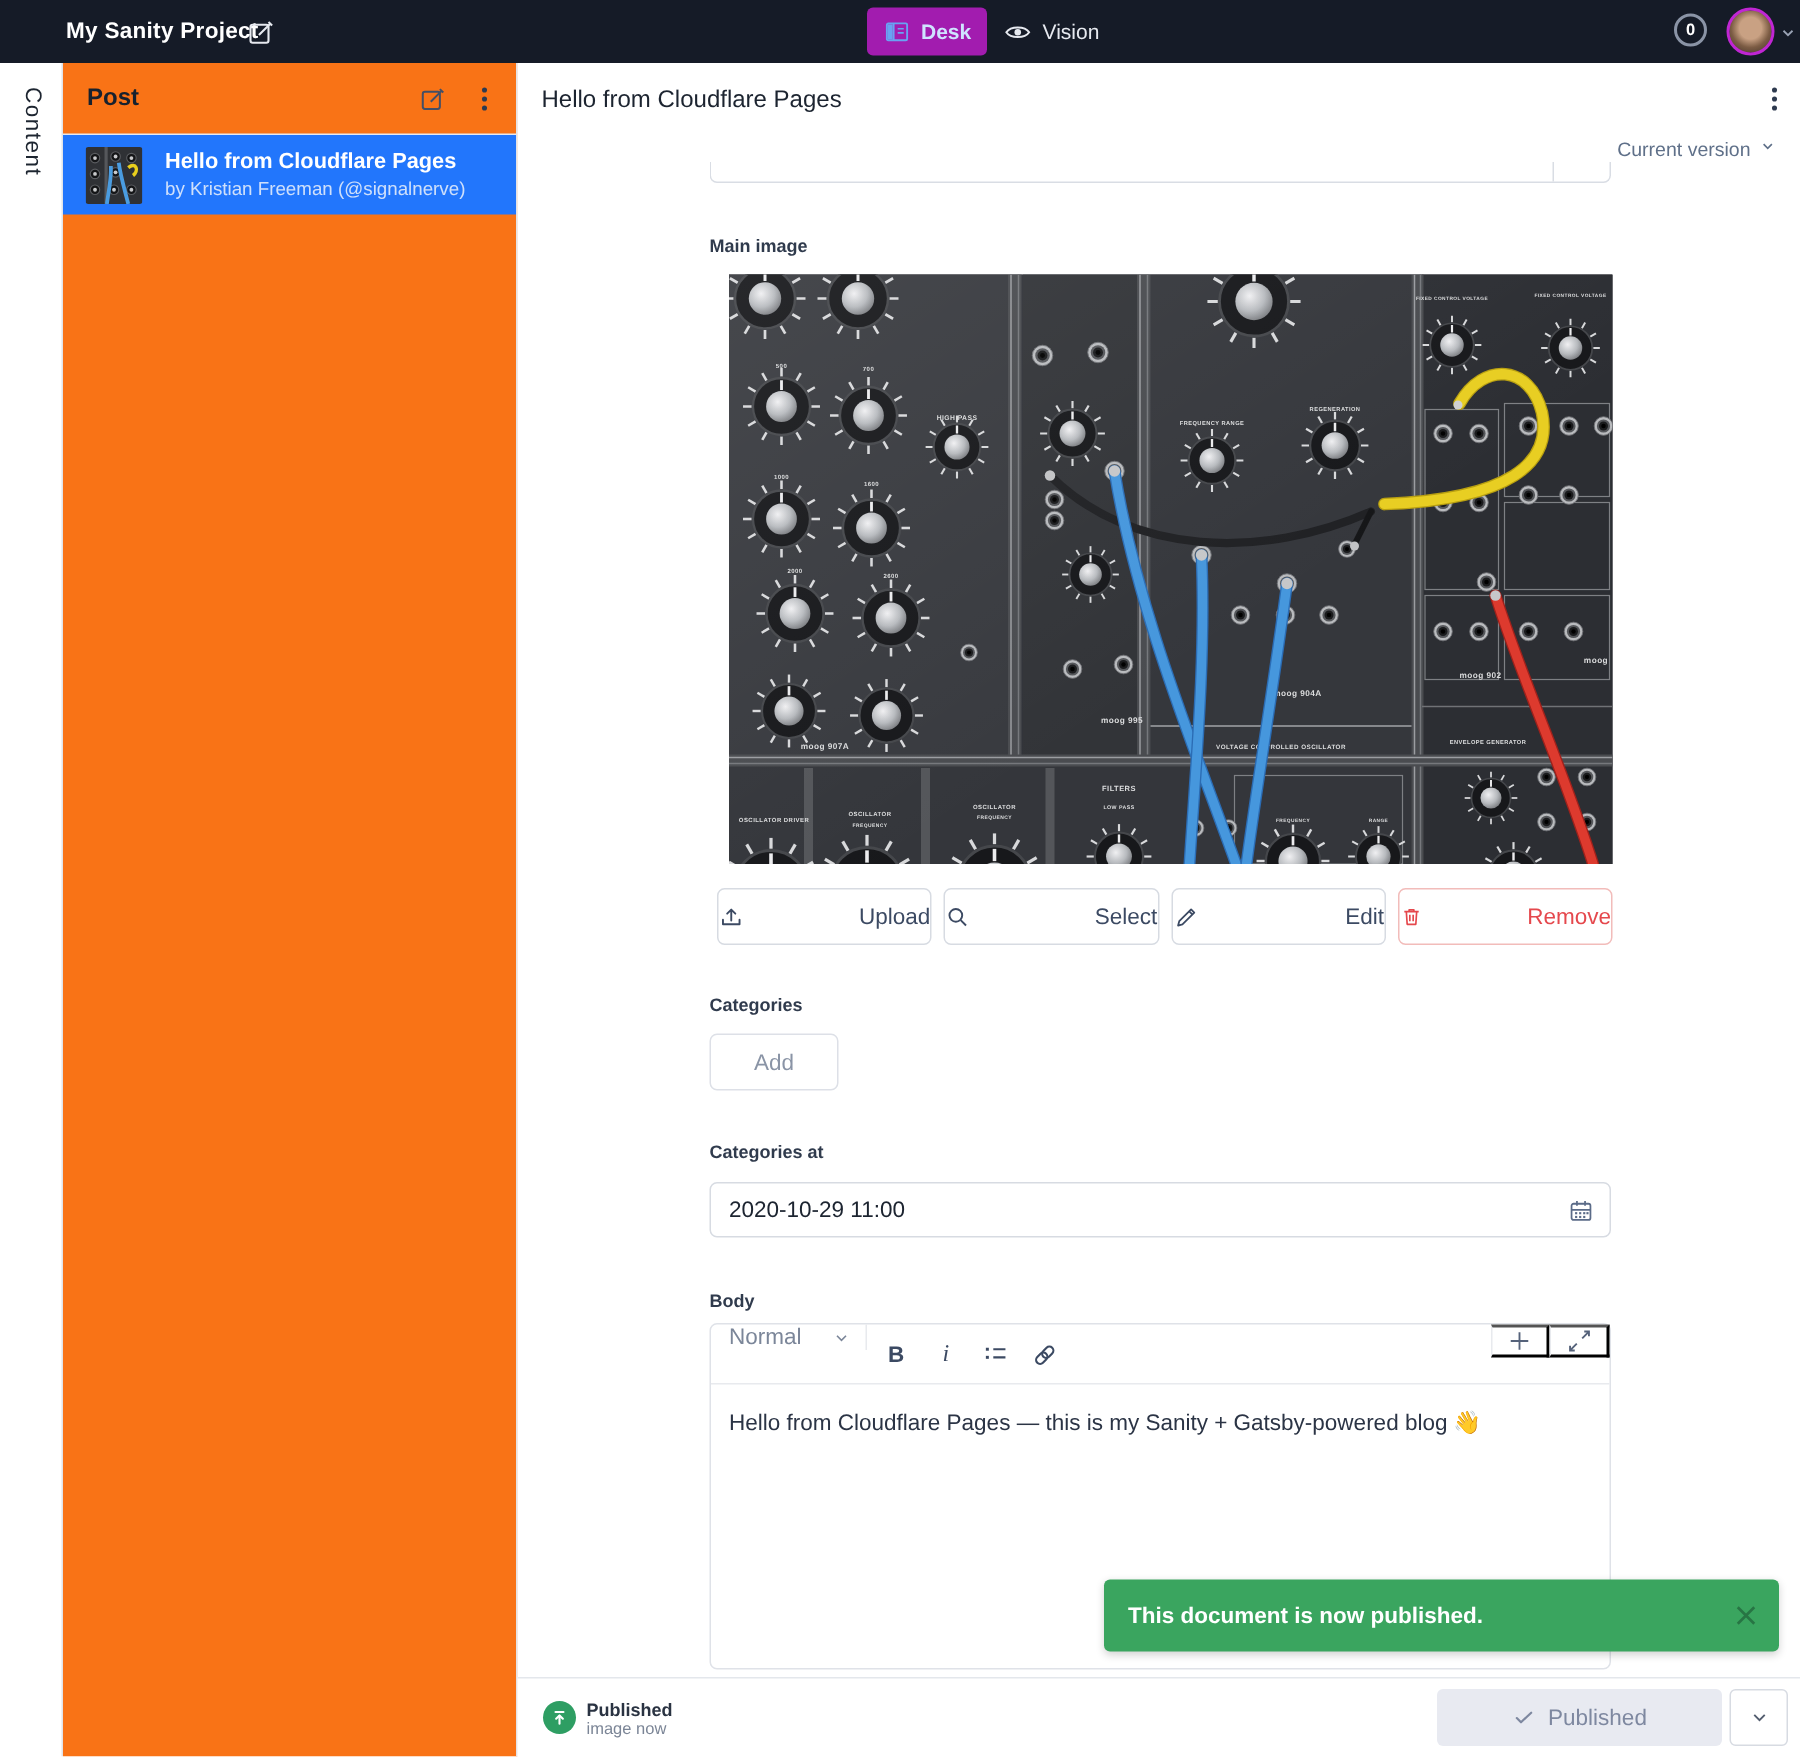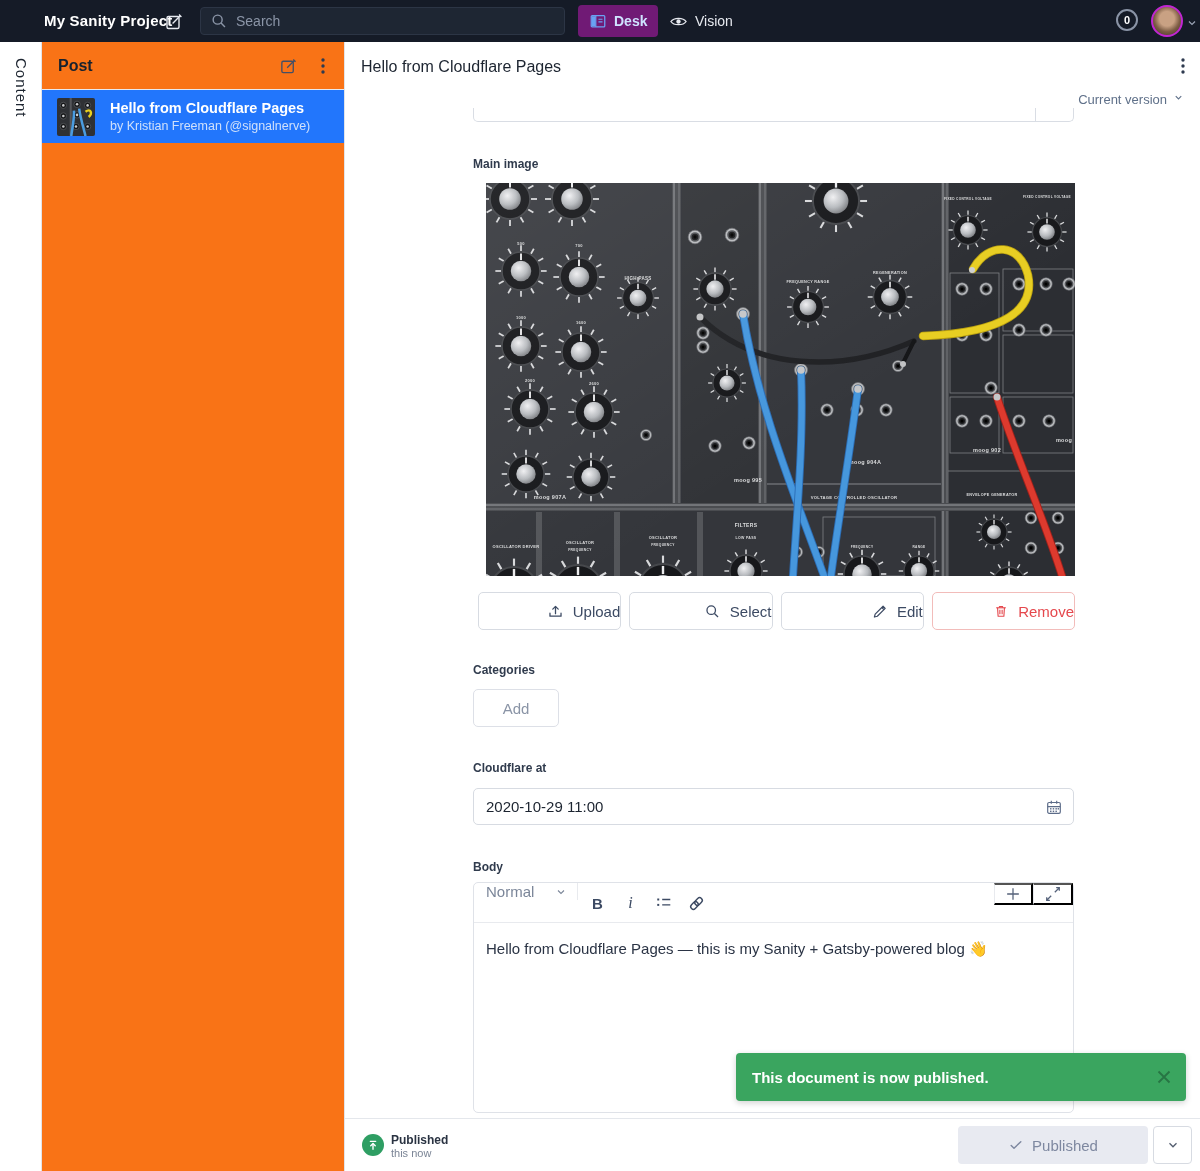--- a/index.html
+++ b/index.html
@@ -9,21 +9,21 @@
 
   
   .topbar { position:absolute; left:0; top:0; width:1200px; height:42px; background:#151b27; }
   .project-title { position:absolute; left:20px; top:12px; color:#fff; font-size:15px; font-weight:700; letter-spacing:.2px;margin-left:24px; }
   .tb-compose { position:absolute; left:164px; top:11px; width:20px; height:20px; }
   .searchbox { position:absolute; left:200px; top:7px; width:365px; height:28px; background:#1e2633; border:1px solid #2c3545; border-radius:4px; display:flex; align-items:center; }
   .searchbox svg { margin-left:9px; }
   .searchbox input { background:transparent; border:none; outline:none; color:#d5dae3; font-size:14px; margin-left:8px; width:300px; font-family:"Liberation Sans",sans-serif; }
   .searchbox input::placeholder { color:#8b95a7; }
   .tab { position:absolute; top:5px; height:32px; border-radius:4px; display:flex; align-items:center; padding:0 11px; font-size:14px; }
-  .tab-desk { left:578px; background:#701a75; color:#cfe3ff; font-weight:600; }
+  .tab-desk { left:578px; background:#a21caf; color:#cfe3ff; font-weight:600; }
   .tab-vision { left:658px; color:#e6e9ef; }
   .tab svg { margin-right:7px; }
   .tb-badge { position:absolute; left:1116px; top:9px; width:22px; height:22px; border:2px solid #8a94a6; border-radius:50%; color:#fff; font-size:11px; font-weight:700; display:flex; align-items:center; justify-content:center; }
   .tb-avatar { position:absolute; left:1151px; top:5px; width:32px; height:32px; border-radius:50%; border:2px solid #c026d3; overflow:hidden; background:radial-gradient(circle at 50% 42%, #c9a183 0 34%, #7c5c44 60%, #3a2e26 100%); }
   .tb-avatar-chevron { position:absolute; left:1186px; top:15px; }
 
   
   .rail { position:absolute; left:0; top:42px; width:42px; bottom:0; background:#fff; border-right:1px solid #e2e4e9; }
   .rail-label { position:absolute; top:16px; left:13px; writing-mode:vertical-rl; font-size:15px; color:#1d2530; letter-spacing:1px; }
 
@@ -46,21 +46,21 @@
   .version-row { position:absolute; right:16px; top:50px; display:flex; align-items:flex-start; gap:6px; color:#5f7089; font-size:13px; cursor:pointer; }
   .slug-partial { position:absolute; left:128px; top:66px; width:601px; height:14px; border:1px solid #d9dde4; border-top:none; border-radius:0 0 5px 5px; }
   .slug-divider { position:absolute; right:37px; top:0; bottom:0; width:1px; background:#d9dde4; }
 
   .field-label { position:absolute; left:128px; font-size:12px; font-weight:600; color:#303b4d; }
 
   .main-image { position:absolute; left:141px; top:141px; width:589px; height:393px; background:#313339; }
   .main-image svg { display:block; width:100%; height:100%; }
 
   .img-buttons { position:absolute; left:133px; top:550px; width:597px; display:flex; gap:8px; }
-  .img-btn { flex:1; height:38px; background:#fff; border:1px solid #d7dbe2; border-radius:5px; font-size:15px; font-weight:500; color:#3c4a63; display:flex; align-items:center; justify-content:flex-end; gap:9px; cursor:pointer; font-family:"Liberation Sans",sans-serif; }
+  .img-btn { flex:1; height:38px; background:#fff; border:1px solid #d7dbe2; border-radius:5px; font-size:15px; font-weight:500; color:#3c4a63; display:flex; align-items:center; justify-content:space-between; gap:9px; cursor:pointer; font-family:"Liberation Sans",sans-serif; }
   .img-btn.remove { color:#e5484d; border-color:#f2bcba; }
 
   .add-btn { position:absolute; left:128px; top:647px; width:86px; height:38px; background:#fff; border:1px solid #dde0e7; border-radius:5px; font-size:15px; color:#8a94a6; cursor:pointer; font-family:"Liberation Sans",sans-serif; }
 
   .pub-input-wrap { position:absolute; left:128px; top:746px; width:601px; height:37px; border:1px solid #d7dbe2; border-radius:5px; background:#fff; }
   .pub-input-wrap input { width:540px; height:100%; border:none; outline:none; padding-left:12px; font-size:15px; color:#1c2430; background:transparent; font-family:"Liberation Sans",sans-serif; }
   .pub-cal { position:absolute; right:10px; top:9px; cursor:pointer; }
 
   .editor { position:absolute; left:128px; top:840px; width:601px; height:231px; border:1px solid #dfe2e8; border-radius:5px; background:#fff; }
   .editor-toolbar { height:40px; border-bottom:1px solid #e8eaee; display:flex; align-items:flex-start; }
@@ -96,27 +96,20 @@
 <div class="app">
 
   <header class="topbar">
     <div class="project-title">My Sanity Project</div>
     <button class="icon-btn tb-compose">
       <svg width="20" height="20" viewBox="0 0 20 20" fill="none" stroke="#e6e9ef" stroke-width="1.4">
           <rect x="3" y="5.5" width="12" height="12" rx="1.5"></rect>
           <path d="M8.6 12.4 16.2 4.8 M15 3.6 17.4 6"></path>
         </svg>
     </button>
-    <div class="searchbox">
-      <svg width="18" height="18" viewBox="0 0 20 20" fill="none" stroke="#8b95a7" stroke-width="1.6">
-          <circle cx="8.5" cy="8.5" r="5"></circle>
-          <path d="M12.3 12.3 16.6 16.6"></path>
-        </svg>
-      <input placeholder="Search" style="">
-    </div>
     <div class="tab tab-desk">
       <svg width="18" height="18" viewBox="0 0 20 20" fill="none" stroke="#69a2f3" stroke-width="1.4">
           <rect x="2.5" y="4" width="15" height="12.5" rx="1"></rect>
           <path d="M7.5 4 v12.5"></path>
           <path d="M10.5 8 h4.5 M10.5 11 h4.5" stroke-width="1.2"></path>
           <rect x="3.2" y="4.7" width="3.6" height="11.1" fill="#69a2f3" stroke="none"></rect>
         </svg>
       <span>Desk</span>
     </div>
     <div class="tab tab-vision">
@@ -444,21 +437,21 @@
             <path d="M5.7 6 l.7 10.5 h7.2 L14.3 6"></path>
             <path d="M8.6 8.5 v5.5 M11.4 8.5 v5.5"></path>
           </svg>
         <span>Remove</span>
       </button>
     </div>
 
     <div class="field-label" style="top:621px">Categories</div>
     <button class="add-btn">Add</button>
 
-    <div class="field-label" style="top:719px">Cloudflare at</div>
+    <div class="field-label" style="top:719px">Categories at</div>
     <div class="pub-input-wrap">
       <input value="2020-10-29 11:00" style="">
       <span class="pub-cal">
         <svg width="18" height="18" viewBox="0 0 20 20" fill="none" stroke="#5b6b88" stroke-width="1.3">
             <rect x="3" y="5" width="14" height="12" rx="1.5"></rect>
             <path d="M7 3 v3.5 M13 3 v3.5 M3 9.5 h14"></path>
             <g fill="#5b6b88" stroke="none">
               <rect x="5.6" y="11.2" width="1.6" height="1.6"></rect>
               <rect x="8.6" y="11.2" width="1.6" height="1.6"></rect>
               <rect x="11.6" y="11.2" width="1.6" height="1.6"></rect>
@@ -531,21 +524,21 @@
 
     <footer class="doc-footer">
       <div class="pub-circle">
         <svg width="14" height="14" viewBox="0 0 20 20" fill="none" stroke="#fff" stroke-width="2" stroke-linecap="round" stroke-linejoin="round">
             <path d="M6.2 4.8 h7.6"></path>
             <path d="M10 16 V8.5"></path>
             <path d="M6.8 11.2 10 8 l3.2 3.2"></path>
           </svg>
       </div>
       <div class="pub-status">Published</div>
-      <div class="pub-time">this now</div>
+      <div class="pub-time">image now</div>
       <button class="published-btn">
         <svg width="16" height="16" viewBox="0 0 20 20" fill="none" stroke="#7e88a0" stroke-width="1.8" stroke-linecap="round" stroke-linejoin="round">
             <path d="M4 10.5 l3.5 3.5 L16 6"></path>
           </svg>
         <span>Published</span>
       </button>
       <button class="chevron-btn">
         <svg width="14" height="14" viewBox="0 0 20 20" fill="none" stroke="#525c6e" stroke-width="1.8">
             <path d="M5 7.5 l5 5 5-5"></path>
           </svg>

